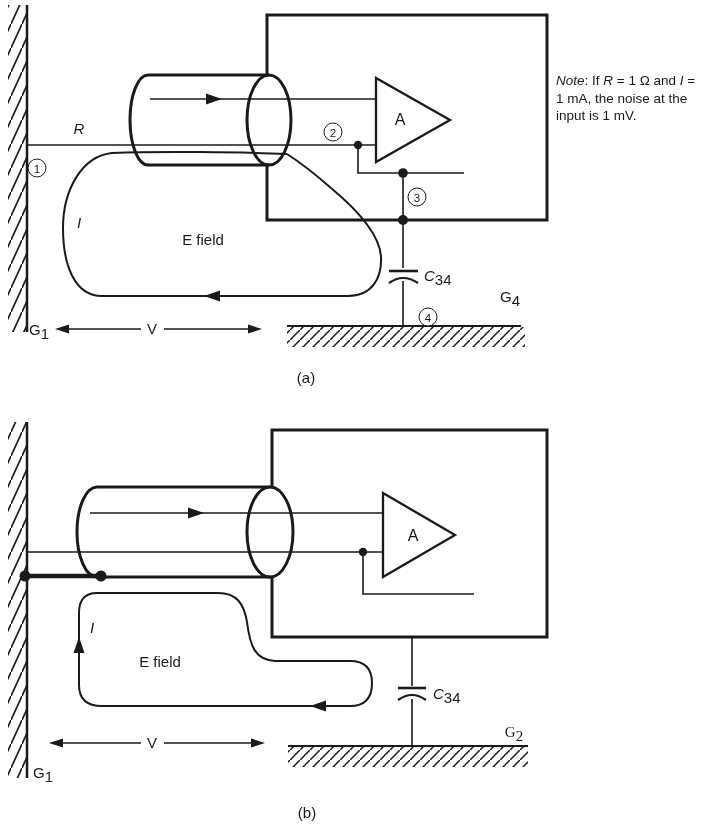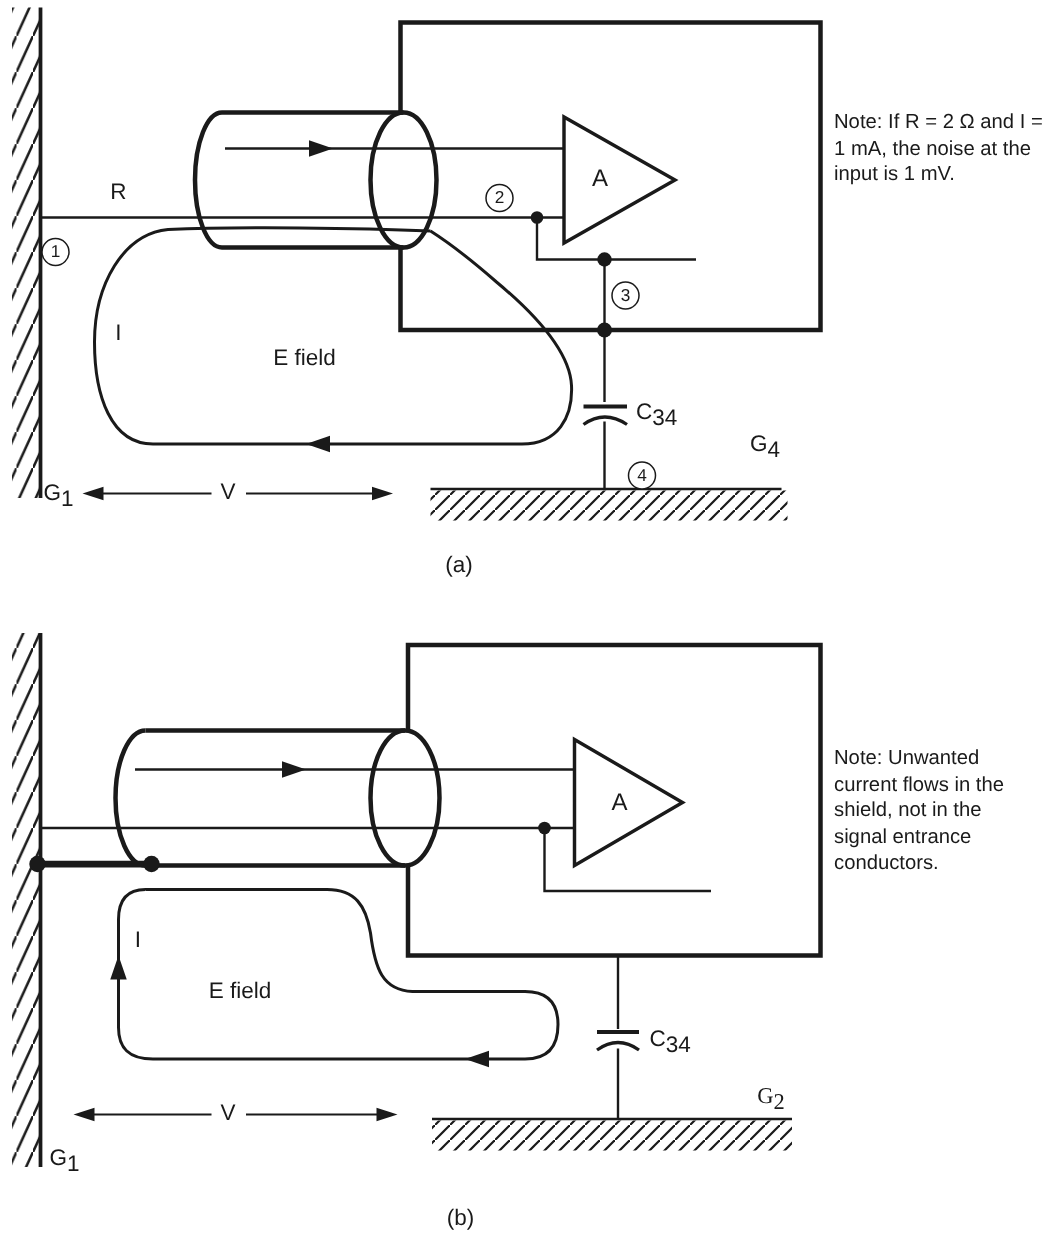--- a/index.html
+++ b/index.html
@@ -3,21 +3,21 @@
 <meta charset="utf-8">
 <style>
   html,body{margin:0;padding:0;background:#fff;}
   #stage{
     position:relative;width:708px;height:824px;background:#fff;overflow:hidden;
     font-family:"Liberation Sans","DejaVu Sans",sans-serif;color:#1a1a1a;
   }
   #diagram{position:absolute;left:0;top:0;}
   .lbl{position:absolute;transform:translate(-50%,-50%);font-size:15px;white-space:nowrap;line-height:1;}
   .lbl.anchor-left{transform:translate(0,-50%);}
-  .it{}
+  .it{font-style:italic;}
   .sub{font-size:15px;vertical-align:-4px;}
   .node{
     position:absolute;width:17px;height:17px;border:1.4px solid #1a1a1a;border-radius:50%;
     transform:translate(-50%,-50%);display:flex;align-items:center;justify-content:center;
     font-size:11.5px;background:#fff;
   }
   .amp-letter{font-size:16px;}
   .note{
     position:absolute;font-size:13.5px;line-height:17.5px;letter-spacing:0;
   }
@@ -130,35 +130,32 @@
     <span class="it">C</span><span class="sub">34</span>
   </span>
   <span class="lbl" style="left:510px;top:298px;">
     <span>G</span><span class="sub">4</span>
   </span>
   <span class="lbl" style="left:39px;top:331px;">
     <span>G</span><span class="sub">1</span>
   </span>
   <span class="lbl" style="left:152px;top:328px;">V</span>
   <div class="note" style="left:556px;top:72px;width:140px;">
-    <span class="it">Note</span><span>: If </span><span class="it">R</span><span> = 2 Ω and </span><span class="it">I</span><span> = 1 mA, the noise at the input is 1 mV.</span>
+    <span class="it">Note</span><span>: If </span><span class="it">R</span><span> = 1 Ω and </span><span class="it">I</span><span> = 1 mA, the noise at the input is 1 mV.</span>
   </div>
   <span class="caption" style="left:306px;top:377px;">(a)</span>
 
   <span class="lbl amp-letter" style="left:413px;top:536px;">A</span>
   <span class="lbl it" style="left:92px;top:627px;">I</span>
   <span class="lbl" style="left:160px;top:661px;">E field</span>
   <span class="lbl anchor-left" style="left:433px;top:695px;">
     <span class="it">C</span><span class="sub">34</span>
   </span>
   <span class="lbl" style="left:514px;top:734px;font-family:Liberation Serif, serif;">
     <span>G</span><span class="sub">2</span>
   </span>
   <span class="lbl" style="left:43px;top:774px;">
     <span>G</span><span class="sub">1</span>
   </span>
   <span class="lbl" style="left:152px;top:742px;">V</span>
-  <div class="note" style="left:556px;top:496px;width:132px;">
-    <span class="it">Note</span><span>: Unwanted current flows in the shield, not in the signal entrance conductors.</span>
-  </div>
   <span class="caption" style="left:307px;top:812px;">(b)</span>
 
 </div>
 
 </body></html>

